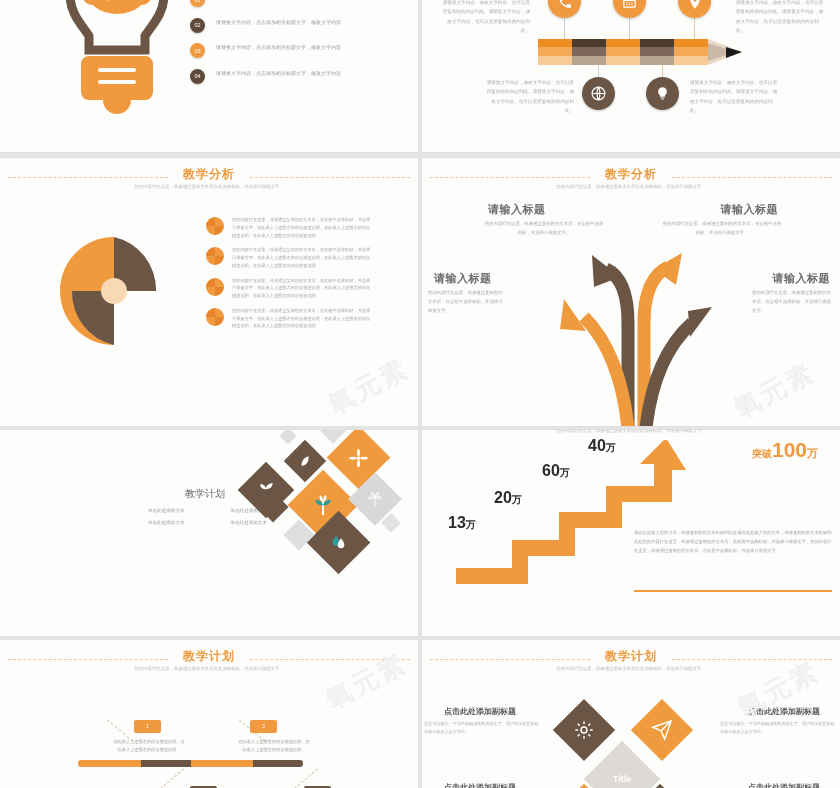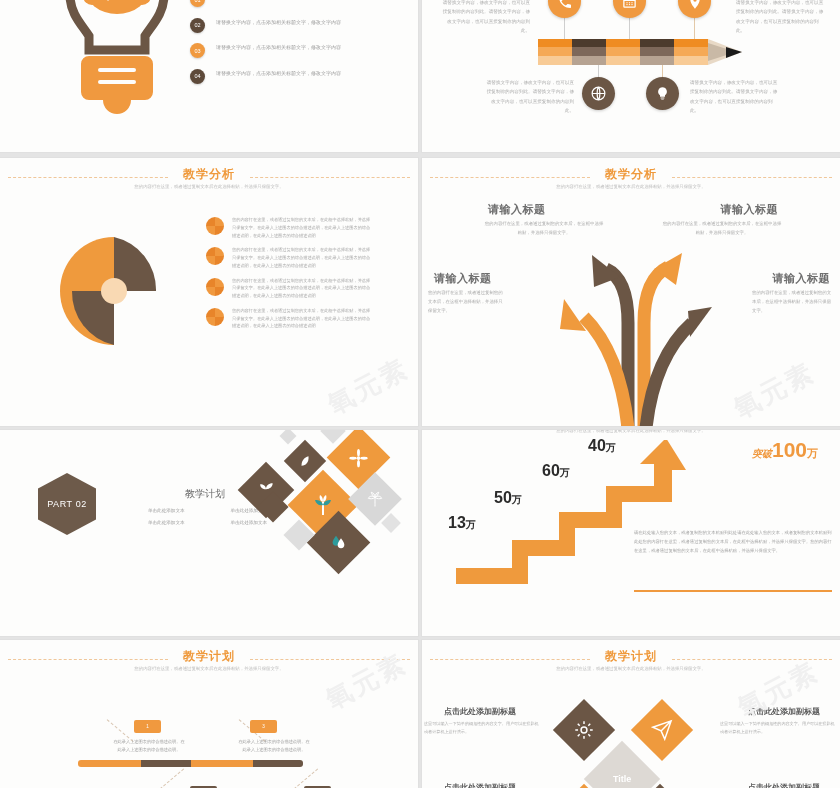--- a/index.html
+++ b/index.html
@@ -69,21 +69,21 @@
      font-size:10px;color:#6a6a6a;}
   .p5grid{position:absolute;left:125px;top:78px;width:165px;display:flex;flex-wrap:wrap;}
   .p5cell{width:50%;text-align:center;font-size:4.6px;color:#9a9a9a;margin-bottom:7px;}
   .dgroup{position:absolute;left:238px;top:-2px;width:180px;height:160px;}
   .dia{position:absolute;transform:rotate(45deg);display:flex;align-items:center;justify-content:center;}
 
   
   .stair-label{position:absolute;font-weight:bold;color:#2b2b2b;}
   .stair-label .u{font-size:.62em;font-weight:bold;}
   .goal{position:absolute;right:22px;top:8px;color:#f0993f;font-weight:bold;white-space:nowrap;}
-  .goal .s{font-size:10px;font-style:italic;}.goal .n{font-size:21px;}.goal .u{font-size:11px;}
+  .goal .s{font-size:10px;}.goal .n{font-size:21px;}.goal .u{font-size:11px;}
   .s6body{position:absolute;left:212px;top:98px;width:198px;font-size:4.3px;
      line-height:2.15;color:#a0a0a0;}
   .s6bar{position:absolute;left:212px;top:160px;width:198px;height:2px;background:#f0993f;}
 
   
   .tlbar{position:absolute;left:78px;top:120px;width:225px;height:7px;border-radius:3px;overflow:hidden;display:flex;}
   .tlbar i{display:block;height:100%;}
   .tag{position:absolute;width:27px;height:13px;border-radius:2px;color:#fff;
      font-size:4.6px;display:flex;align-items:center;justify-content:center;}
   .tag.o{background:#f0993f;}.tag.b{background:#6b5645;}
@@ -295,23 +295,20 @@
     <div class="atitle" style="left:12px;top:113px;">请输入标题</div>
     <div class="abody" style="left:6px;top:131px;width:78px;">您的内容打在这里，或者通过复制您的文本后，在这框中选择粘贴，并选择只保留文字。</div>
 
     <div class="atitle" style="right:10px;top:113px;">请输入标题</div>
     <div class="abody" style="right:6px;top:131px;width:82px;">您的内容打在这里，或者通过复制您的文本后，在这框中选择粘贴，并选择只保留文字。</div>
 
     <div class="wm" style="right:22px;bottom:18px;">氧元素</div>
   </div>
 
   <div class="slide s5">
-    <div class="hexwrap">
-      <div class="hex">PART 02</div>
-    </div>
     <div class="p5title">教学计划</div>
     <div class="p5grid">
       <div class="p5cell">单击此处添加文本</div>
       <div class="p5cell">单击此处添加文本</div>
       <div class="p5cell">单击此处添加文本</div>
       <div class="p5cell">单击此处添加文本</div>
     </div>
 
     <div class="dgroup">
       <div class="dia" style="left:8px;top:42px;width:40px;height:40px;background:#6b5645;">
@@ -369,21 +366,21 @@
 
     <svg style="position:absolute;left:22px;top:10px;width:250px;height:145px;" viewBox="0 0 250 145">
       <path d="M12 128 L12 144 L68 144 L68 116 L115 116 L115 88 L162 88 L162 62 L210 62 L210 40
                L196 40 L222 14 L242 46 L228 46 L228 78 L178 78 L178 104 L131 104 L131 132 L84 132 L84 160 L12 160 Z" fill="#ef9a3d" transform="translate(0,-16)"></path>
     </svg>
 
     <div class="stair-label" style="left:26px;top:84px;font-size:16px;">
       <span>13</span><span class="u">万</span>
     </div>
     <div class="stair-label" style="left:72px;top:59px;font-size:16px;">
-      <span>50</span><span class="u">万</span>
+      <span>20</span><span class="u">万</span>
     </div>
     <div class="stair-label" style="left:120px;top:32px;font-size:16px;">
       <span>60</span><span class="u">万</span>
     </div>
     <div class="stair-label" style="left:166px;top:7px;font-size:16px;">
       <span>40</span><span class="u">万</span>
     </div>
 
     <div class="goal">
       <span class="s">突破</span><span class="n">100</span><span class="u">万</span>

